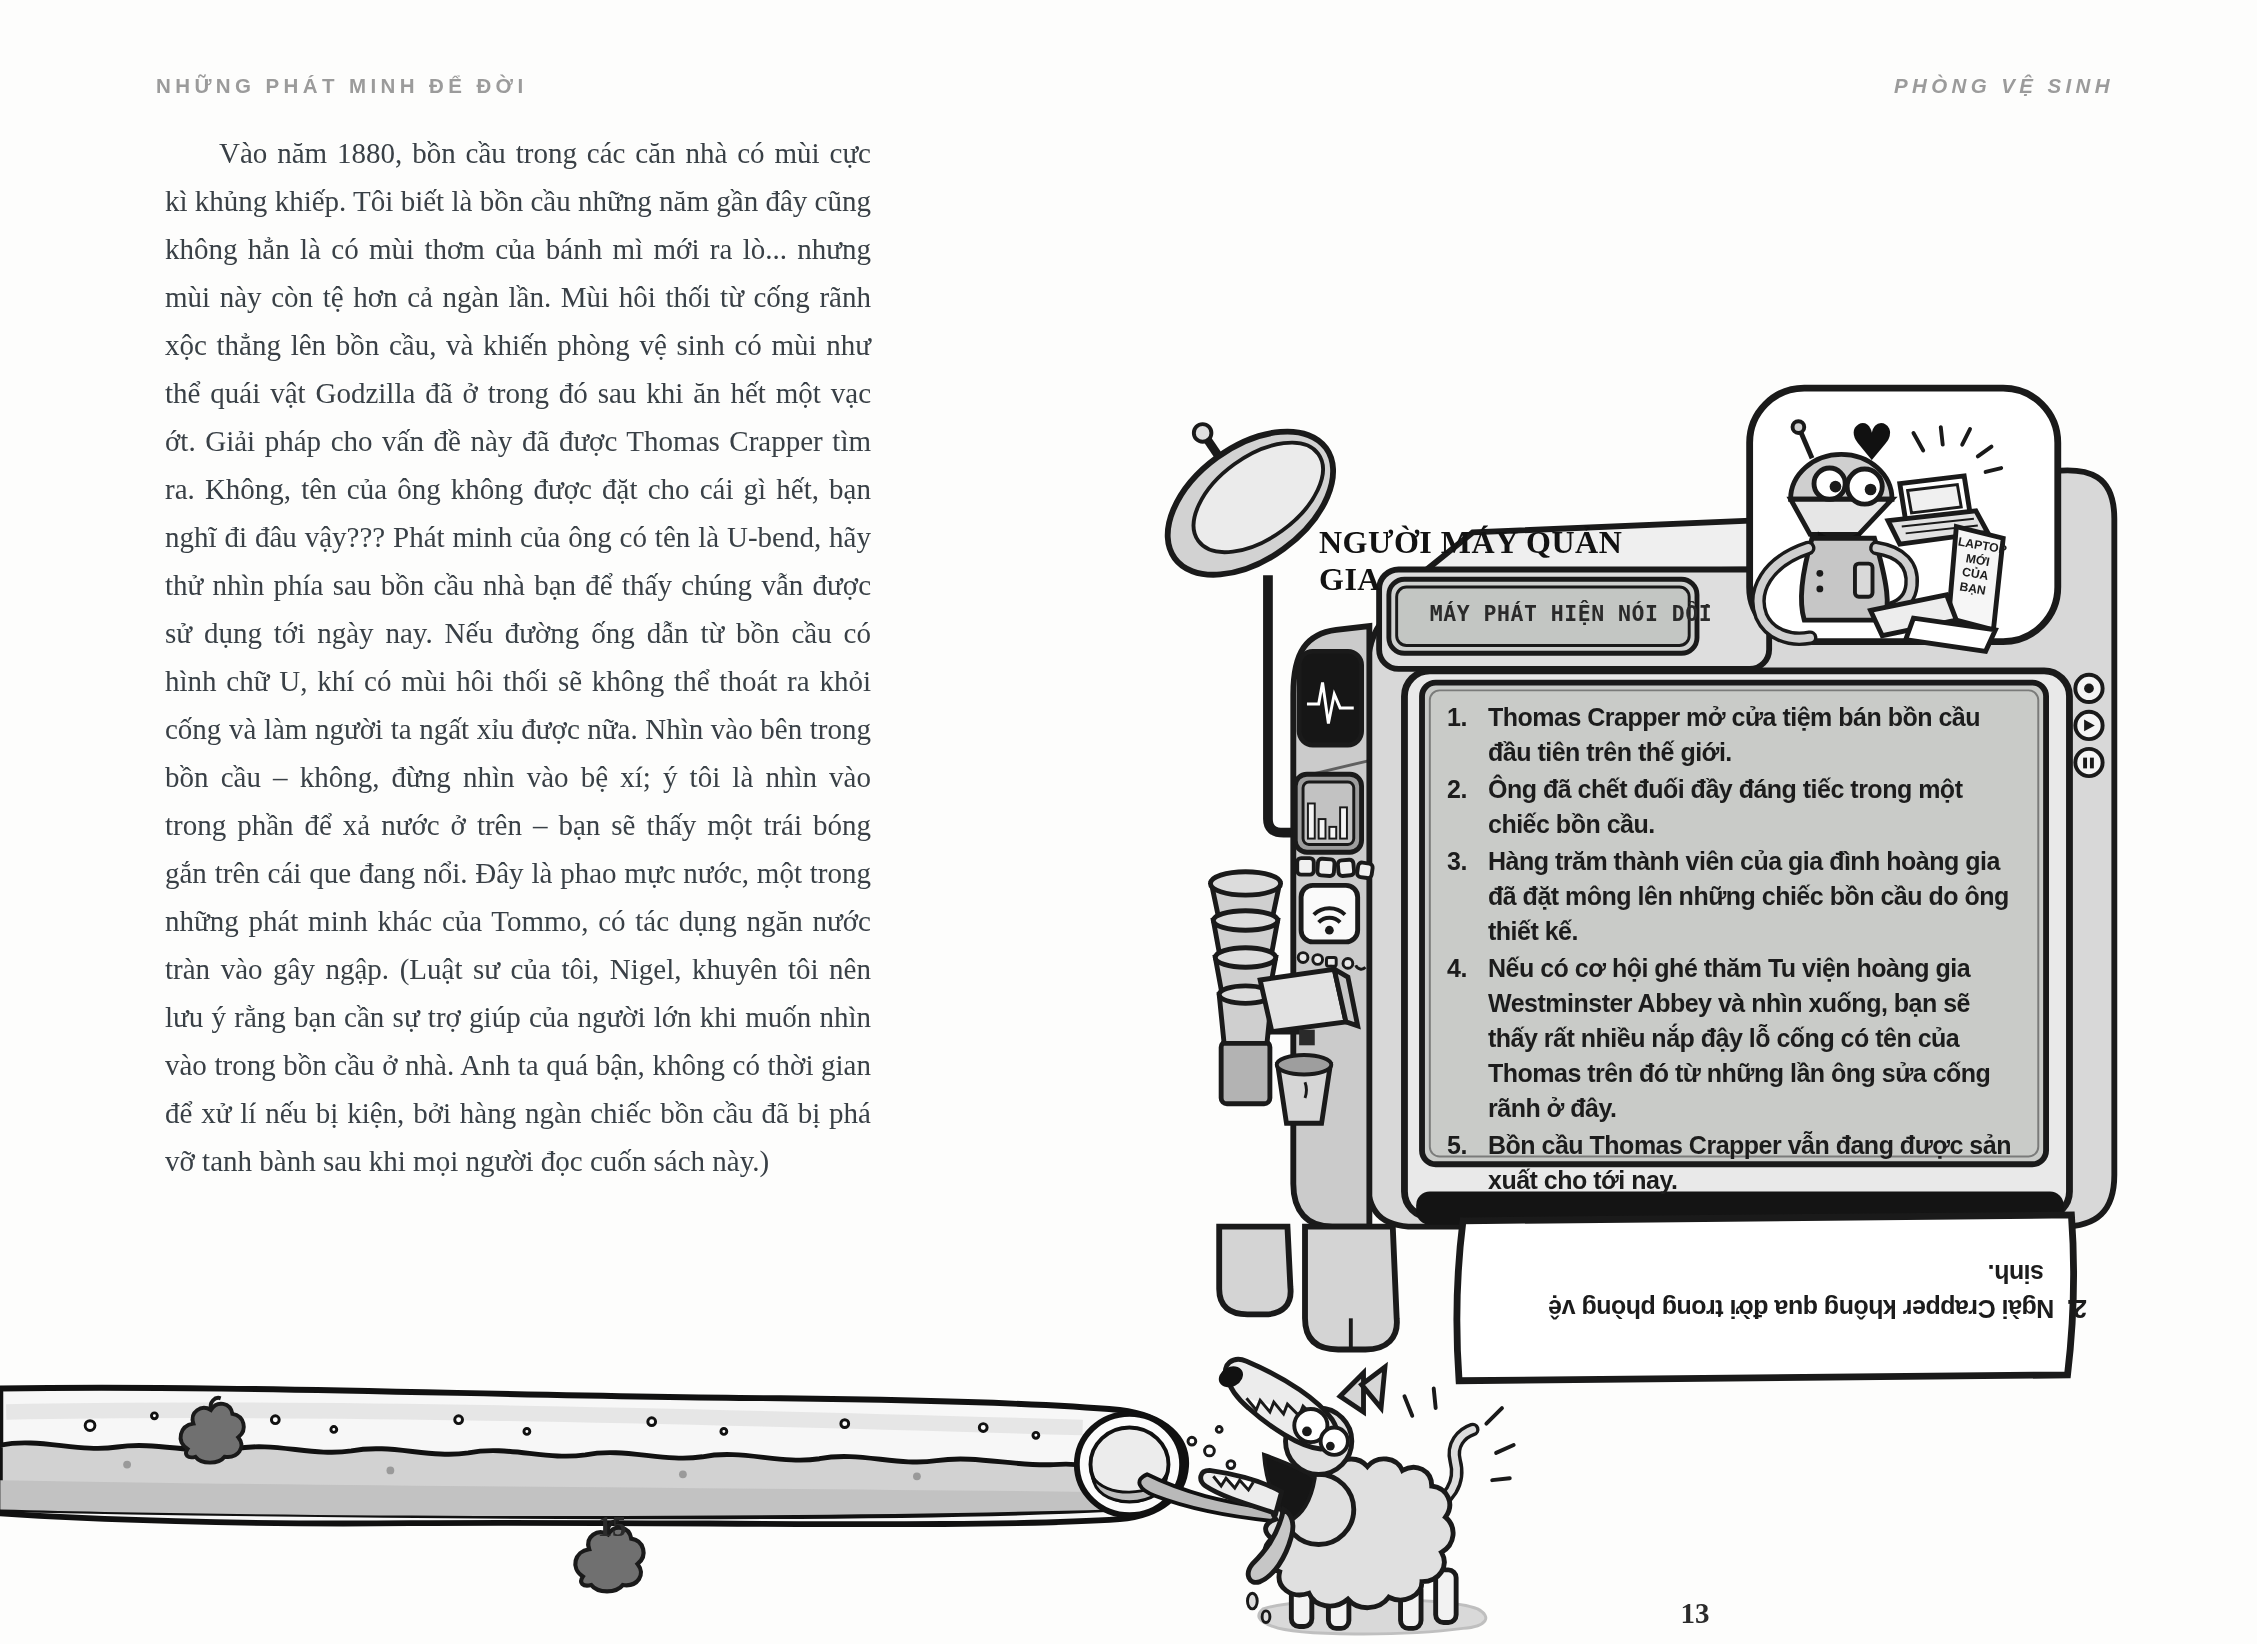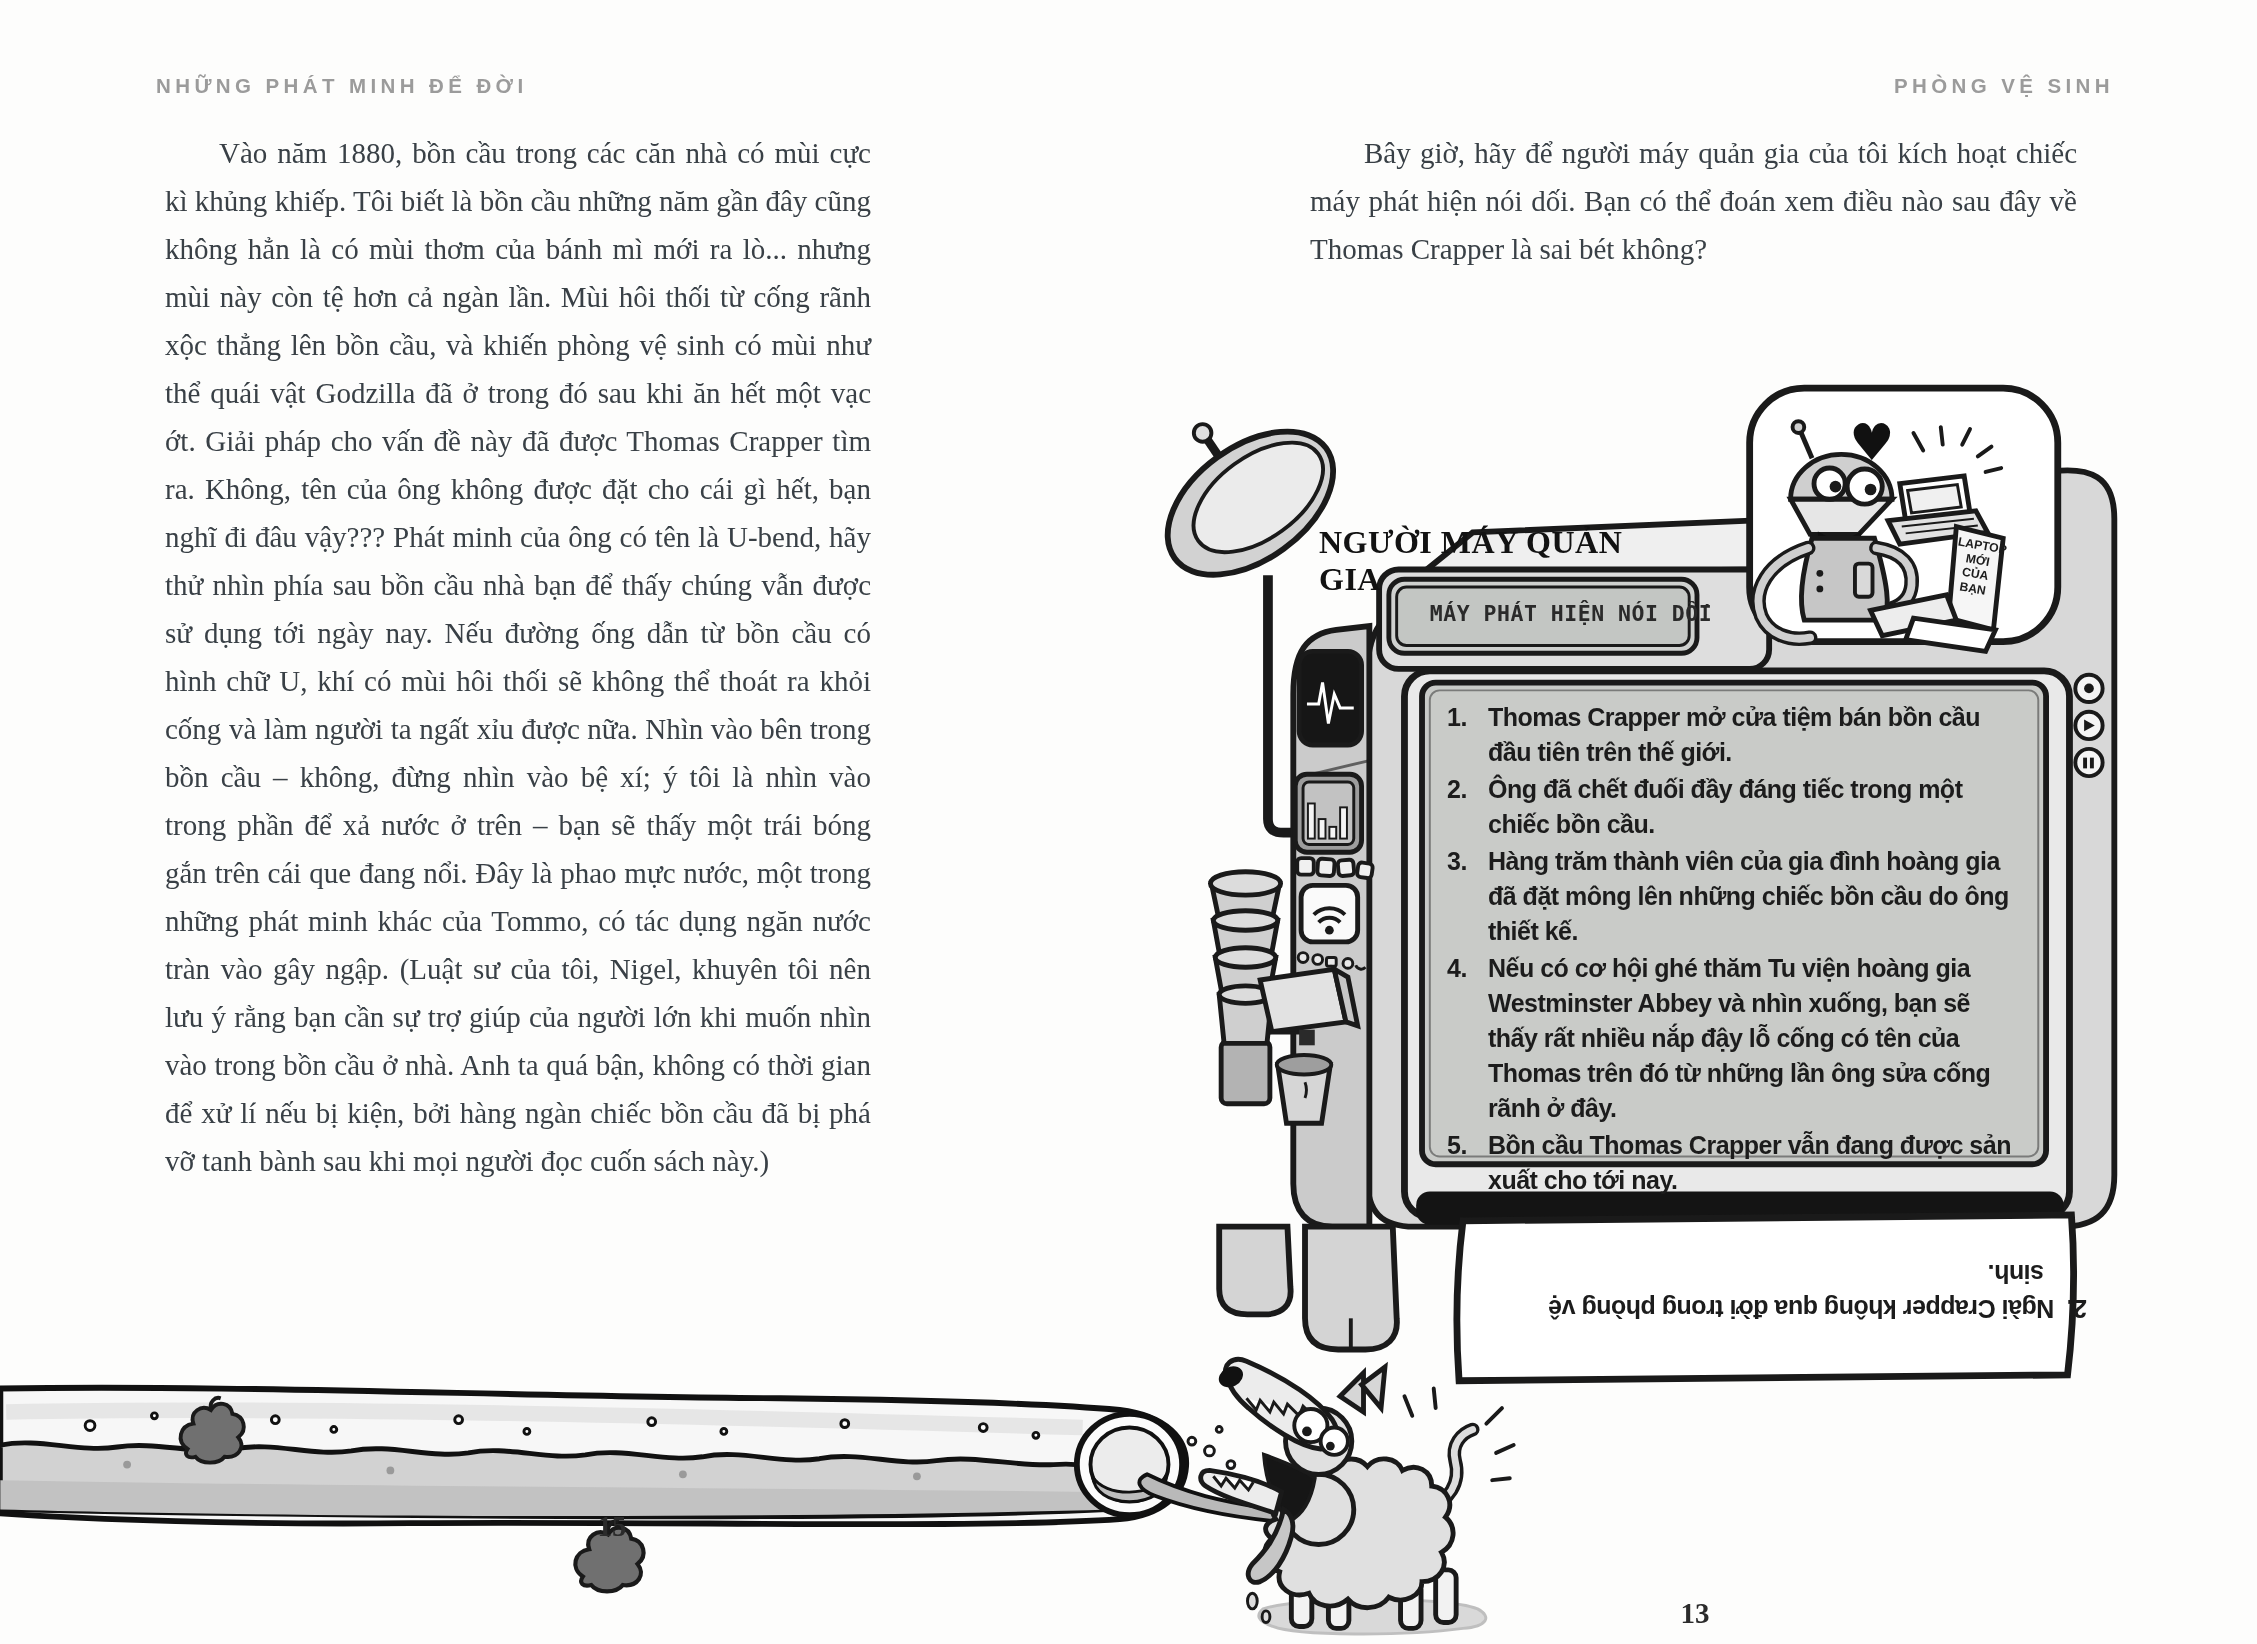--- a/index.html
+++ b/index.html
@@ -283,23 +283,22 @@
       </g>
     </g>
   </svg>
 
   <div class="abs runhead" style="left:156px;top:74px;width:507px;">NHỮNG PHÁT MINH ĐỂ ĐỜI</div>
 
   <div class="abs bodytxt" style="left:144px;top:129px;width:706px;">Vào năm 1880, bồn cầu trong các căn nhà có mùi cực kì khủng khiếp. Tôi biết là bồn cầu những năm gần đây cũng không hẳn là có mùi thơm của bánh mì mới ra lò... nhưng mùi này còn tệ hơn cả ngàn lần. Mùi hôi thối từ cống rãnh xộc thẳng lên bồn cầu, và khiến phòng vệ sinh có mùi như thể quái vật Godzilla đã ở trong đó sau khi ăn hết một vạc ớt. Giải pháp cho vấn đề này đã được Thomas Crapper tìm ra. Không, tên của ông không được đặt cho cái gì hết, bạn nghĩ đi đâu vậy??? Phát minh của ông có tên là U-bend, hãy thử nhìn phía sau bồn cầu nhà bạn để thấy chúng vẫn được sử dụng tới ngày nay. Nếu đường ống dẫn từ bồn cầu có hình chữ U, khí có mùi hôi thối sẽ không thể thoát ra khỏi cống và làm người ta ngất xỉu được nữa. Nhìn vào bên trong bồn cầu – không, đừng nhìn vào bệ xí; ý tôi là nhìn vào trong phần để xả nước ở trên – bạn sẽ thấy một trái bóng gắn trên cái que đang nổi. Đây là phao mực nước, một trong những phát minh khác của Tommo, có tác dụng ngăn nước tràn vào gây ngập. (Luật sư của tôi, Nigel, khuyên tôi nên lưu ý rằng bạn cần sự trợ giúp của người lớn khi muốn nhìn vào trong bồn cầu ở nhà. Anh ta quá bận, không có thời gian để xử lí nếu bị kiện, bởi hàng ngàn chiếc bồn cầu đã bị phá vỡ tanh bành sau khi mọi người đọc cuốn sách này.)</div>
 
   <div class="abs pagenum" style="left:573px;top:1510px;">15</div>
 
-  <div class="abs runhead" style="left:1658px;top:74px;width:456px;text-align:right;">PHÒNG VỆ SINH</div>
-
-  <div class="abs bodytxt" style="left:1289px;top:129px;width:767px;">Bây giờ, hãy để người máy quản gia của tôi kích hoạt chiếc máy phát hiện nói dối. Bạn có thể đoán xem điều nào sau đây về Thomas Crapper là sai bét không?</div>
+  <div class="abs runhead" style="left:1658px;top:74px;width:456px;text-align:right;font-style:italic;">PHÒNG VỆ SINH</div>
+
 
   <div class="abs pagenum" style="left:1656px;top:1597px;">13</div>
 
   <div class="abs machtitle" style="left:1319px;top:476px;width:371px;">NGƯỜI MÁY QUẢN GIA</div>
 
   <div class="abs displaytxt" style="left:1397px;top:601px;width:348px;">MÁY PHÁT HIỆN NÓI DỐI</div>
 
   <div class="abs lielist" style="left:1447px;top:700px;width:577px;">
     <div class="lieitem">
       <span class="lienum">1.</span>

